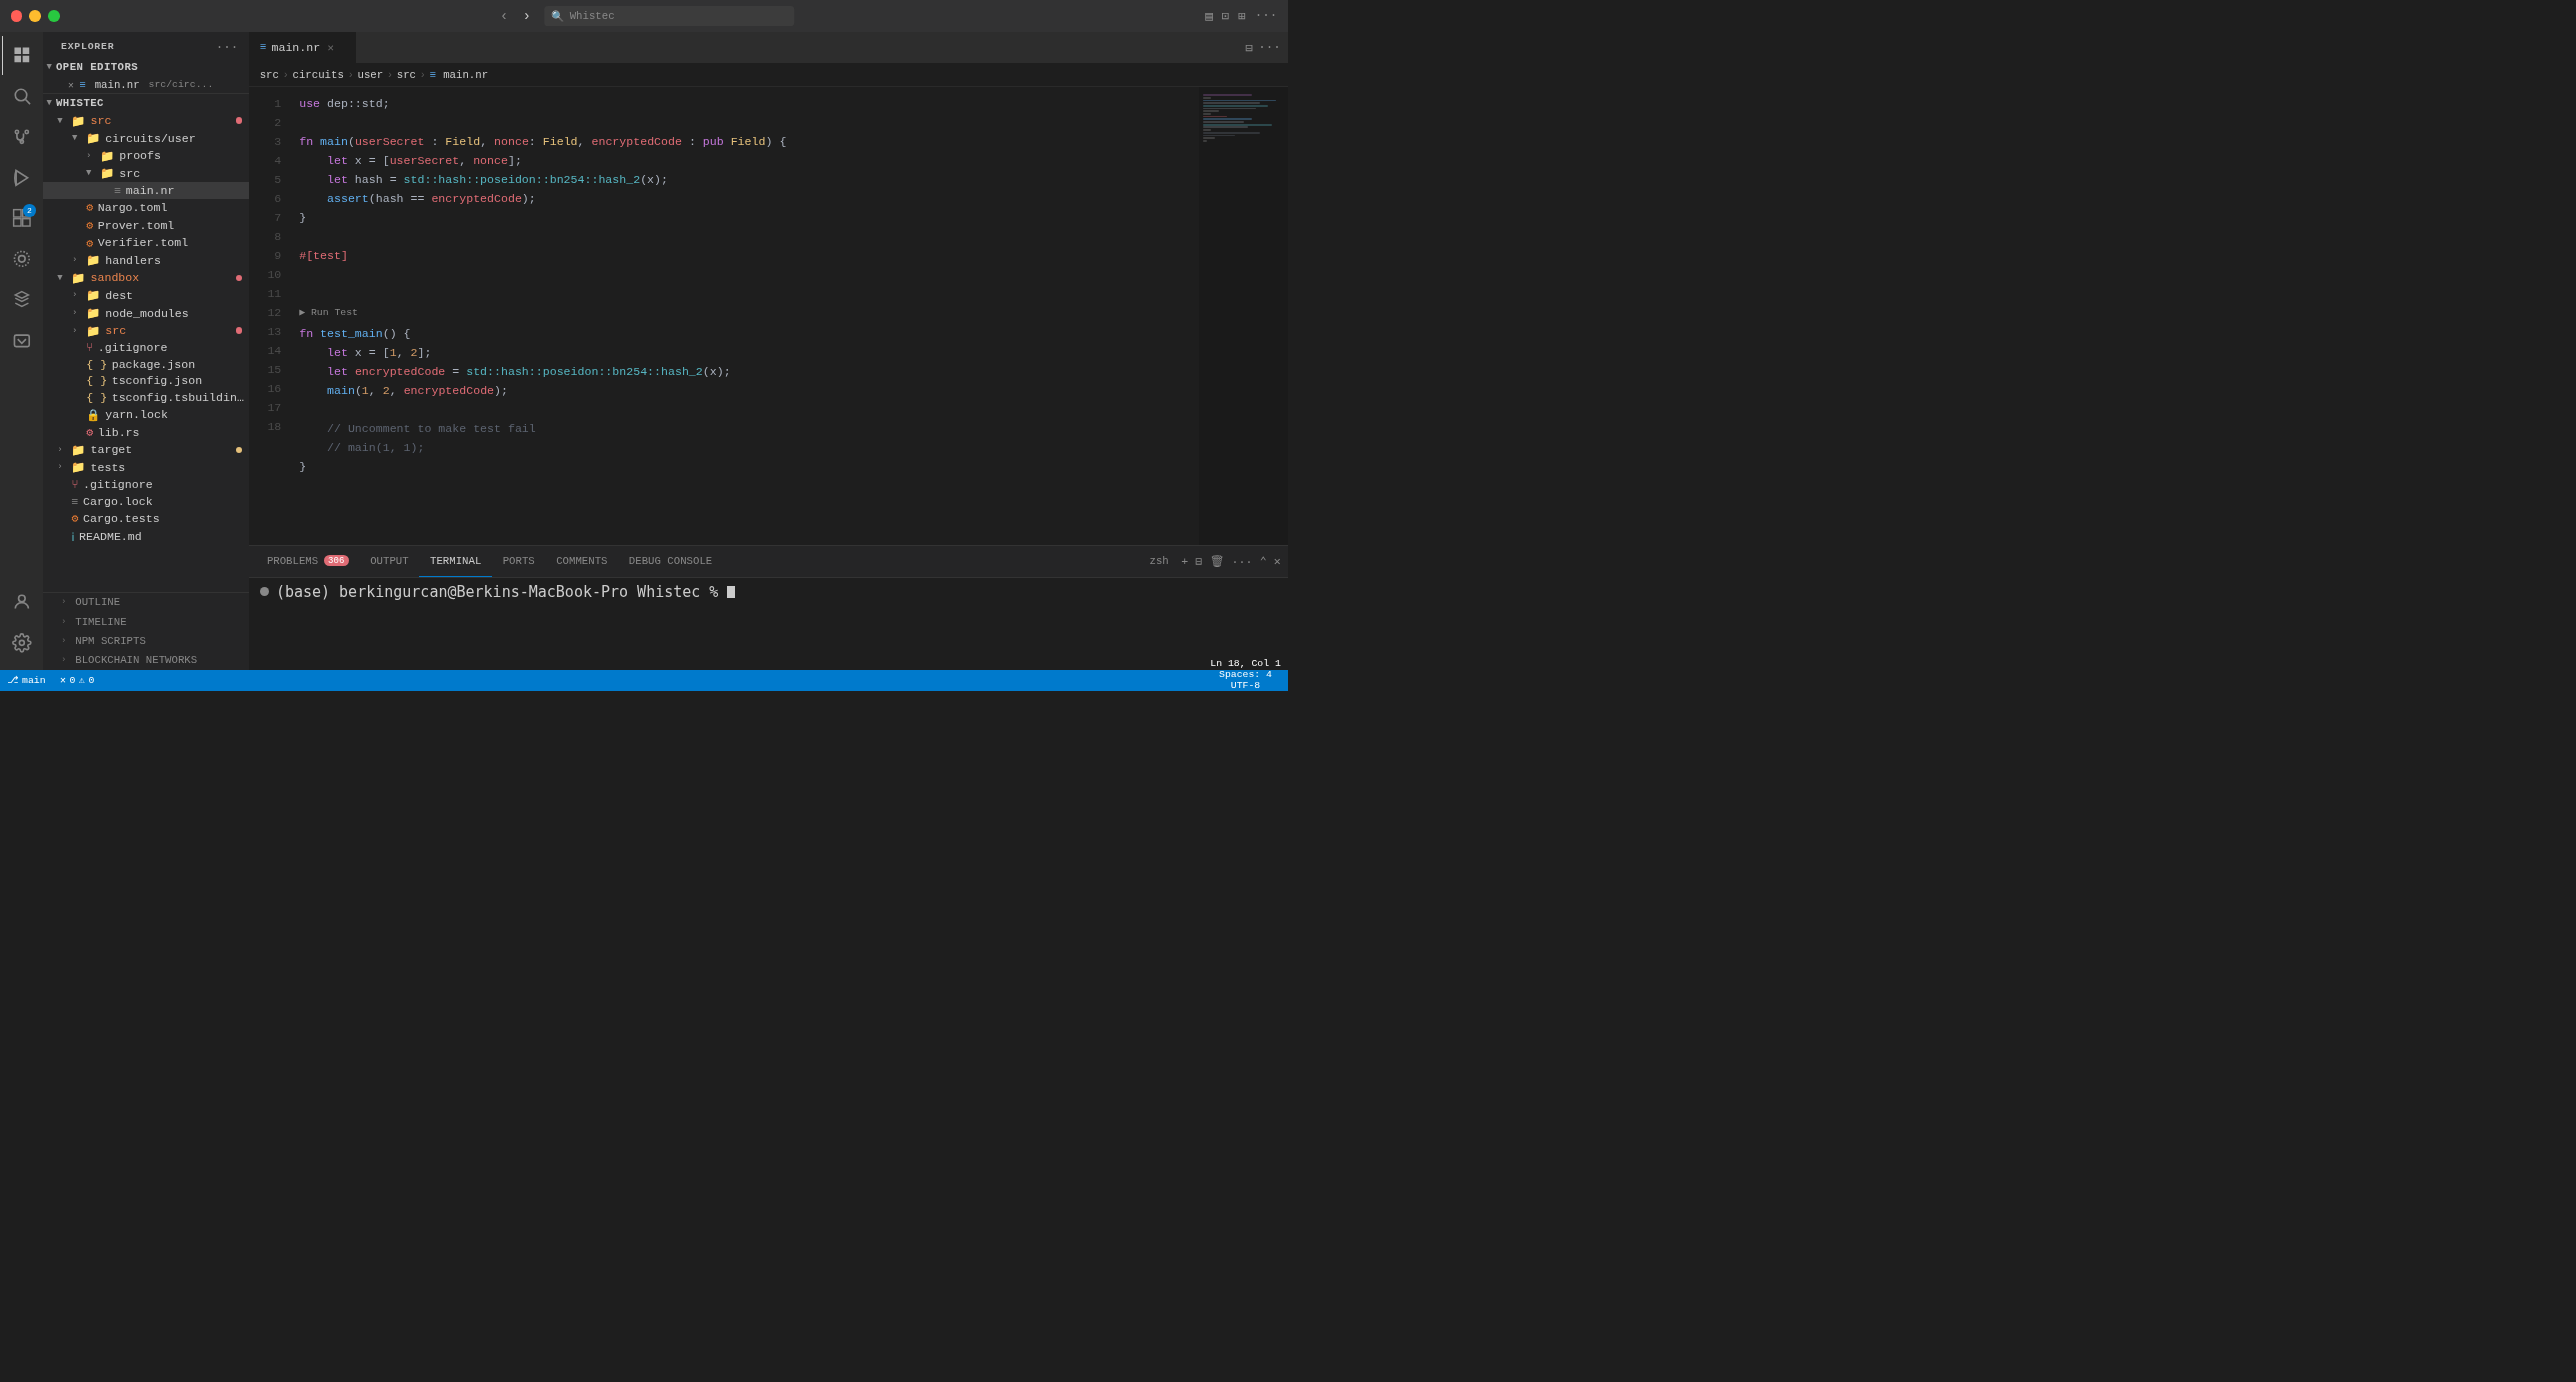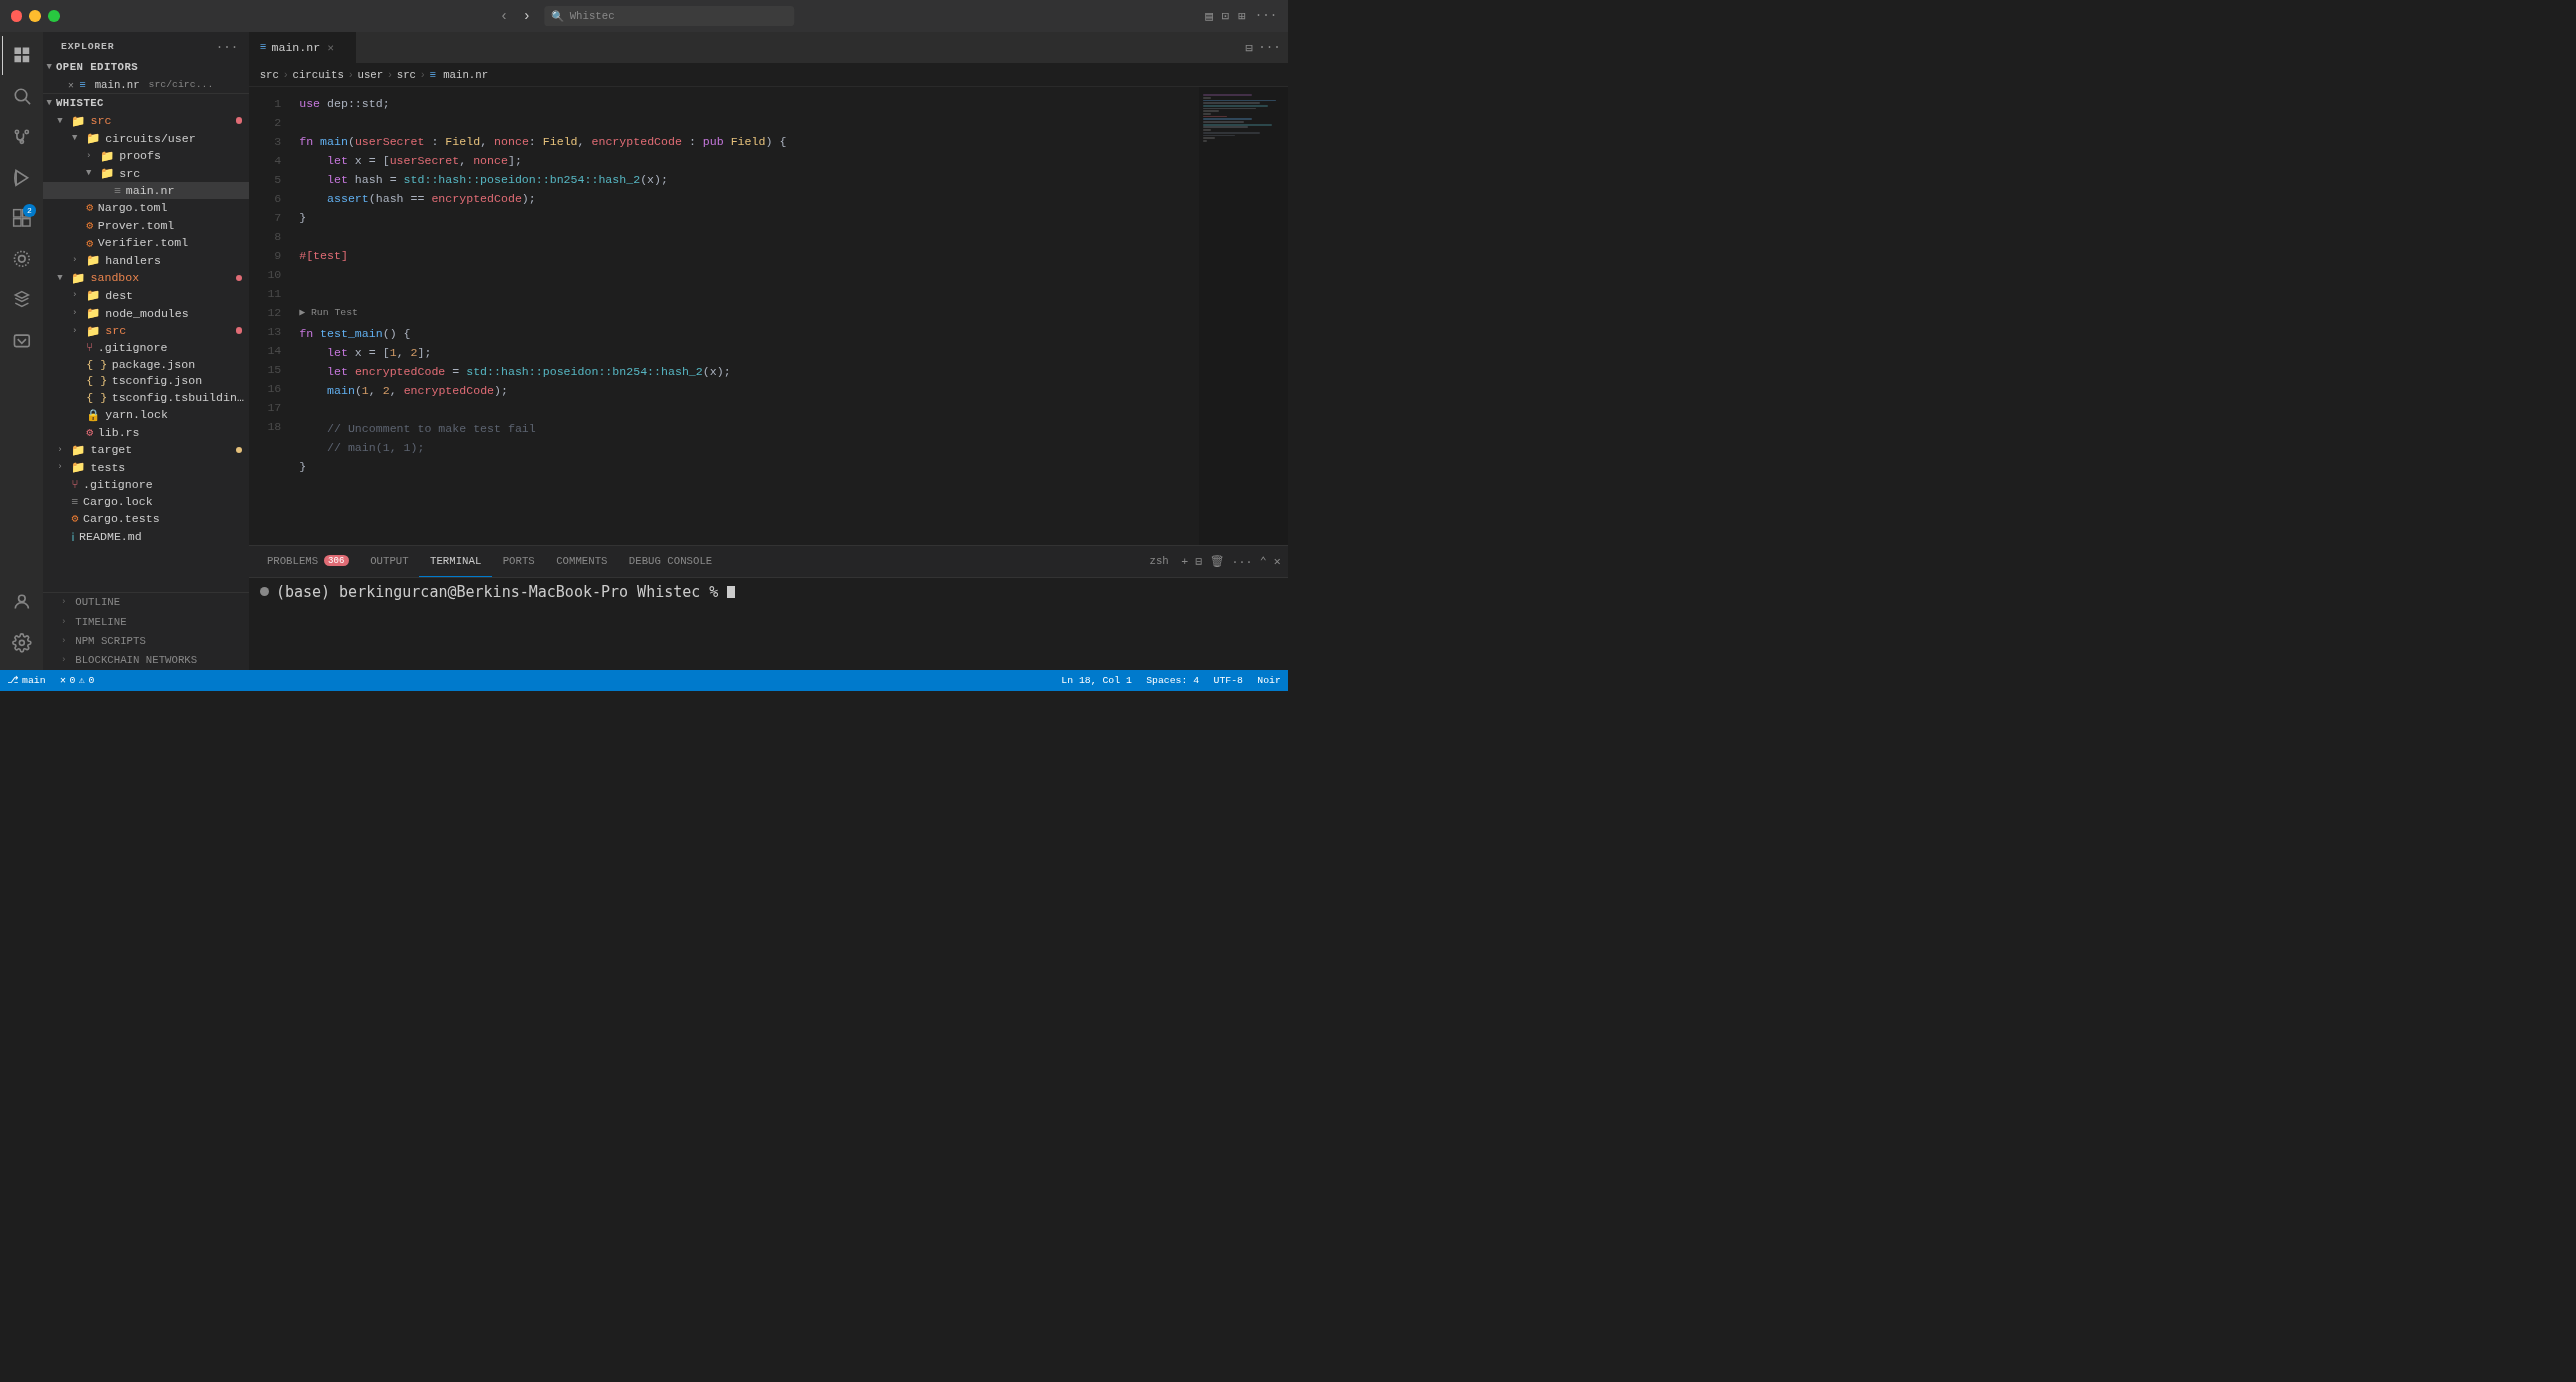--- a/index.html
+++ b/index.html
@@ -534,20 +534,21 @@
       height: 100%;
       display: flex;
       align-items: center;
       gap: 3.6px;
       cursor: pointer;
     }
     .status-right {
       margin-left: auto;
       display: flex;
       align-items: center;
+      flex-direction: column;
     }
 
     
     ::-webkit-scrollbar { width: 5.4px; height: 5.4px; }
     ::-webkit-scrollbar-track { background: transparent; }
     ::-webkit-scrollbar-thumb { background: #424242; border-radius: 2.7px; }
   </style>
 </head>
 <body>
 

